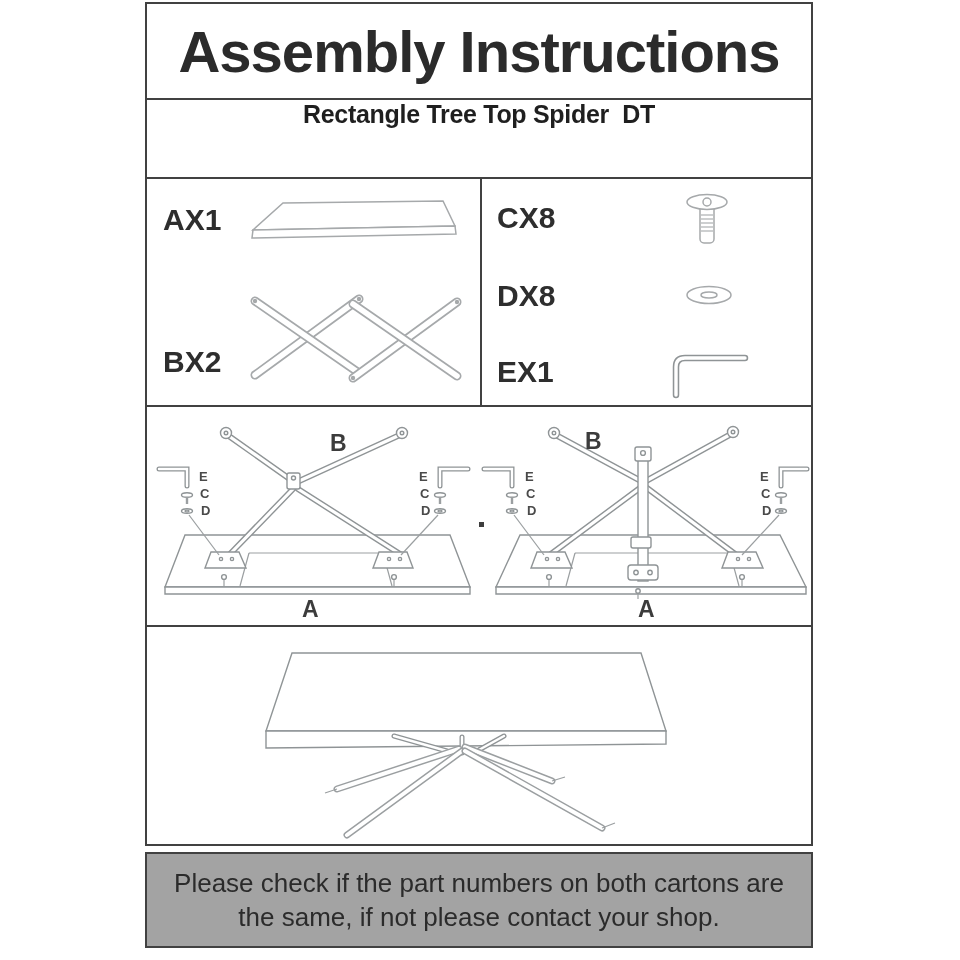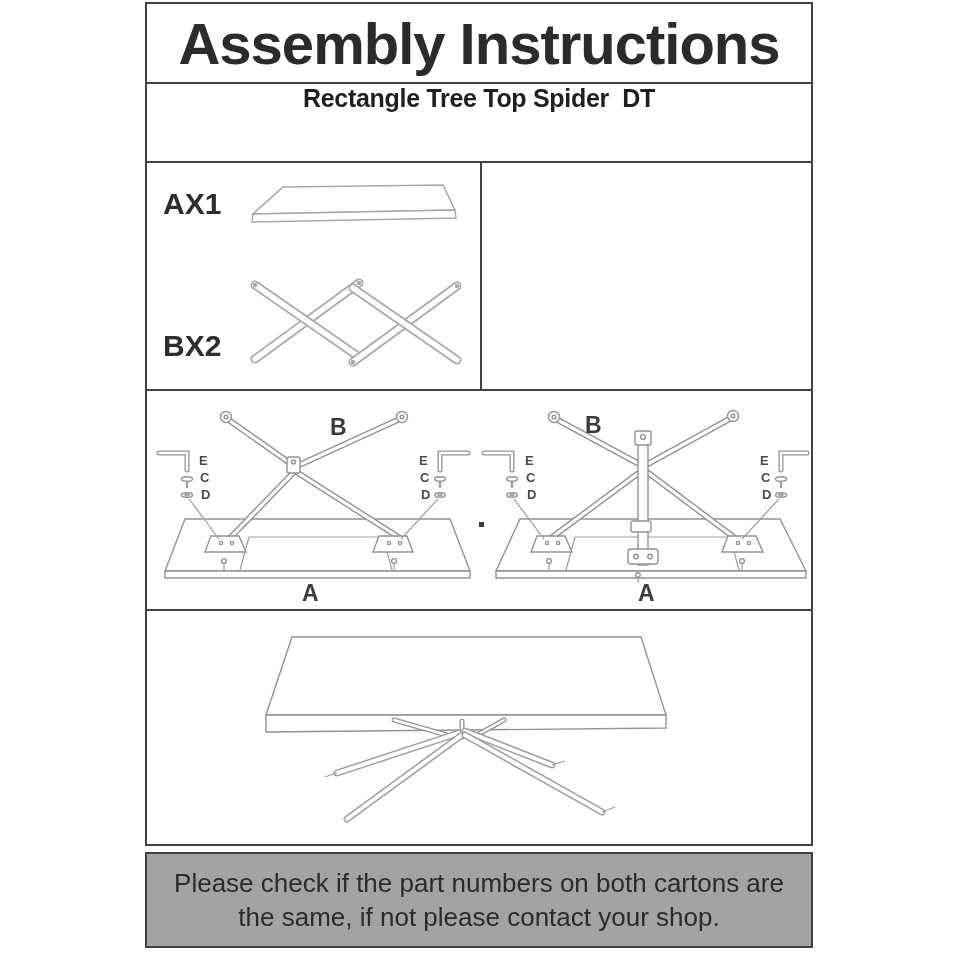--- a/index.html
+++ b/index.html
@@ -6,21 +6,21 @@
   body{
     width:960px;height:960px;background:#ffffff;position:relative;overflow:hidden;
     font-family:"Liberation Sans", sans-serif;color:#2b2b2b;
   }
   .sheet{
     position:absolute;left:145px;top:2px;width:668px;height:844px;
     border:2px solid #414141;box-sizing:border-box;background:#fff;
   }
   .row{position:relative;box-sizing:border-box;border-bottom:2px solid #414141;}
   .row.last{border-bottom:none;}
-  .title-row{height:80px;display:flex;align-items:center;justify-content:center;}
+  .title-row{height:96px;display:flex;align-items:center;justify-content:center;}
   .title-row h1{
     margin:0;font-size:58px;font-weight:700;letter-spacing:-1px;color:#2b2b2b;
     font-family:"Liberation Sans", sans-serif;white-space:pre;
   }
   .subtitle-row{height:79px;display:flex;justify-content:center;}
   .subtitle{font-size:25px;font-weight:700;color:#1f1f1f;white-space:pre;letter-spacing:-0.3px;}
   .parts-row{height:228px;display:flex;}
   .cell{position:relative;box-sizing:border-box;height:100%;}
   .cell.left{width:335px;border-right:2px solid #414141;}
   .cell.right{flex:1;}
@@ -84,20 +84,39 @@
           <g>
             <path class="t-out" d="M108,99 L212,23"></path>
               <path class="t-in" d="M108,99 L212,23"></path>
             <path class="t-out" d="M108,25 L212,97"></path>
               <path class="t-in" d="M108,25 L212,97"></path>
             <circle cx="212" cy="23" r="2.2" fill="#a6a9ab"></circle>
               <circle cx="108" cy="99" r="2.2" fill="#a6a9ab"></circle>
           </g>
         </svg>
       </div>
+      <div class="cell right">
+        <div class="part-code" style="left:15px;top:22px;">CX8</div>
+        <svg style="left:203px;top:14px;" width="44" height="62" viewBox="0 0 44 62">
+          <rect class="shape" x="15" y="12" width="14" height="38" rx="4"></rect>
+          <path class="ln" d="M16,22 H28 M16,26 H28 M16,30 H28 M16,34 H28 M16,38 H28"></path>
+          <ellipse class="shape" cx="22" cy="9" rx="20" ry="7.5"></ellipse>
+          <circle class="shape" cx="22" cy="9" r="4"></circle>
+        </svg>
+        <div class="part-code" style="left:15px;top:100px;">DX8</div>
+        <svg style="left:202px;top:105px;" width="50" height="23" viewBox="0 0 50 23">
+          <ellipse class="shape" cx="25" cy="11" rx="22" ry="8.5"></ellipse>
+          <ellipse class="shape" cx="25" cy="11" rx="8" ry="3"></ellipse>
+        </svg>
+        <div class="part-code" style="left:15px;top:176px;">EX1</div>
+        <svg style="left:186px;top:172px;" width="82" height="48" viewBox="0 0 82 48">
+          <path class="k-out" style="stroke-width:6.5" d="M8,44 L8,16 Q8,7 17,7 L77,7"></path>
+          <path class="k-in" style="stroke-width:3.4" d="M8,44 L8,16 Q8,7 17,7 L77,7"></path>
+        </svg>
+      </div>
     </div>
 
     <div class="row diagrams-row">
 
       <svg style="left:0;top:0;" width="333" height="220" viewBox="0 0 333 220">
         <g>
           <polygon class="shaped" points="38,128 303,128 323,180 18,180"></polygon>
           <polygon class="shaped" points="18,180 323,180 323,187 18,187"></polygon>
           <path class="ln" d="M102,146 L93,179 M236,146 L245,179 M102,146 L236,146"></path>
         </g>

